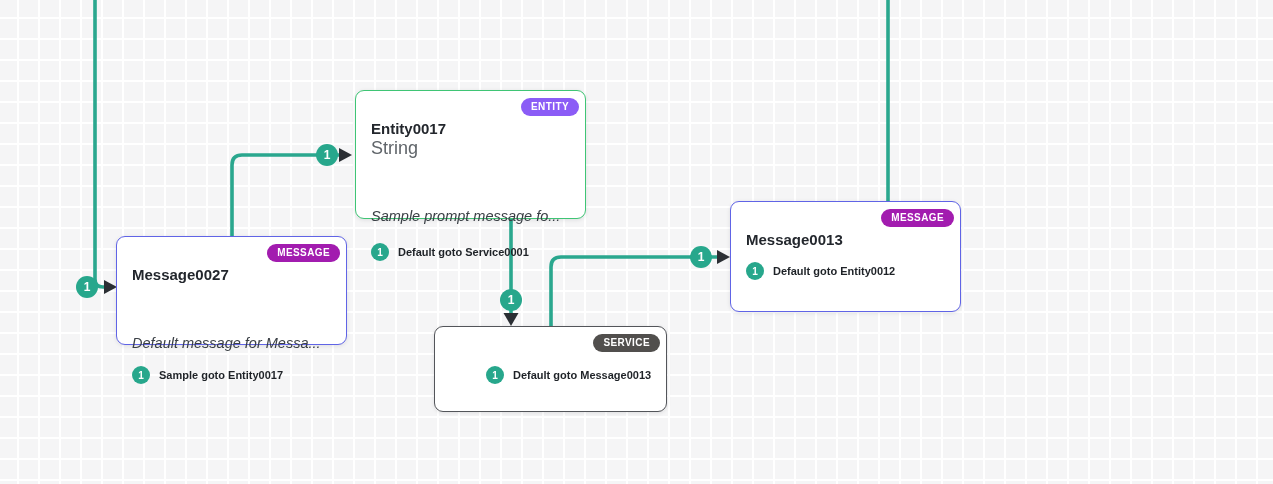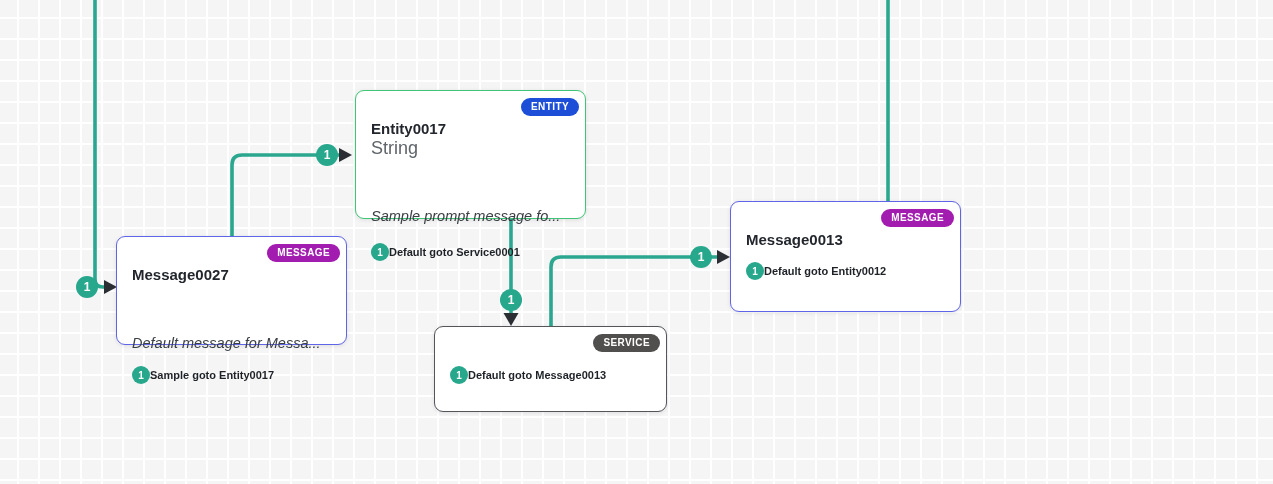--- a/index.html
+++ b/index.html
@@ -28,29 +28,29 @@
   }
   .node{
     position:absolute;z-index:2;
     background:#ffffff;border-radius:9px;
     box-sizing:border-box;
     box-shadow:0 1px 4px rgba(15,20,25,.10);
     cursor:pointer;
   }
   .node.entity{border:1.5px solid #3fc575;}
   .node.message{border:1.5px solid #6064e6;}
-  .node.service{border:1.5px solid #53555a;}
+  .node.service{border:1.5px solid #53555a;padding-left:36px;}
   .type-badge{
     position:absolute;top:7px;right:6px;
     color:#ffffff;font-size:10px;font-weight:700;
     letter-spacing:.4px;
     padding:4px 10px;border-radius:11px;
     line-height:1;
   }
-  .entity .type-badge{background:#1d4ed8;}
+  .entity .type-badge{background:#8b5cf6;}
   .message .type-badge{background:#a21caf;}
   .service .type-badge{background:#514f4d;}
   .node-inner{padding:27px 15px 0 15px;}
   .node-title{
     font-size:15px;font-weight:700;color:#23272d;
     line-height:21px;white-space:nowrap;
   }
   .node-subtitle{
     font-size:18px;color:#5f6469;line-height:19px;white-space:nowrap;
   }
@@ -62,20 +62,21 @@
     display:flex;align-items:center;margin-top:12px;
   }
   .transition.tall{margin-top:16px;}
   .transition-count{
     flex:none;width:18px;height:18px;border-radius:50%;
     background:#27a78c;color:#ffffff;
     font-size:10px;font-weight:700;
     display:flex;align-items:center;justify-content:center;
   }
   .transition-label{
+    margin-left:9px;
     font-size:11px;font-weight:700;color:#1e2227;
     white-space:nowrap;
   }
 </style>
 </head>
 <body>
 
 <div class="canvas">
 
   <svg class="edges" width="1273" height="484" viewBox="0 0 1273 484">

